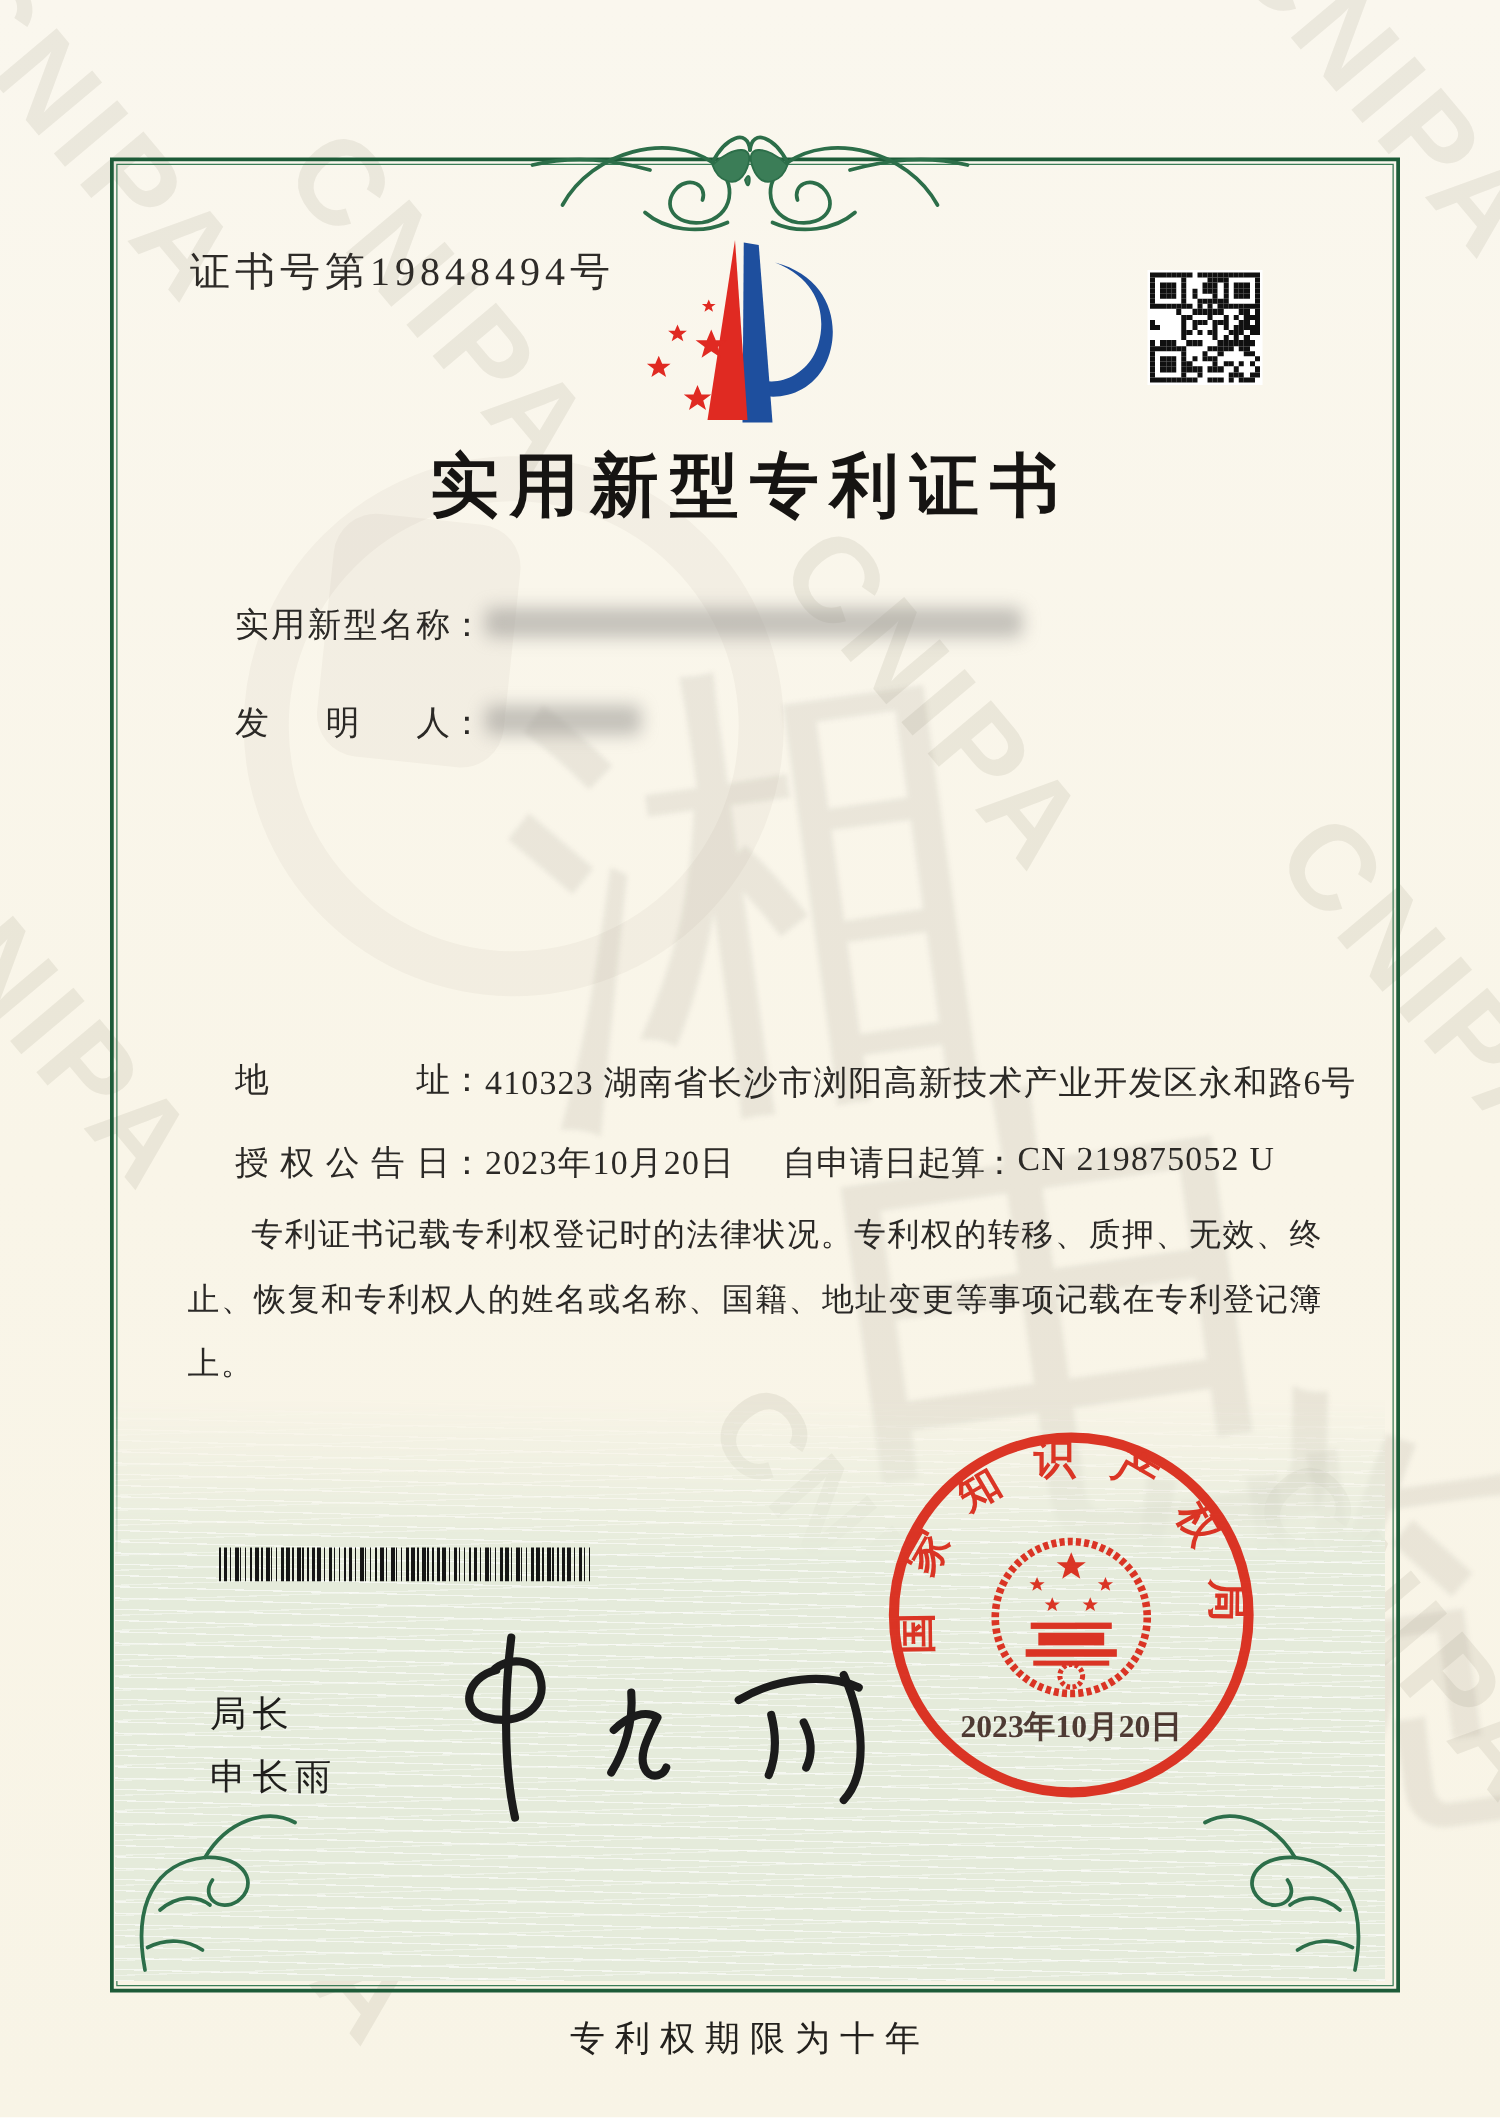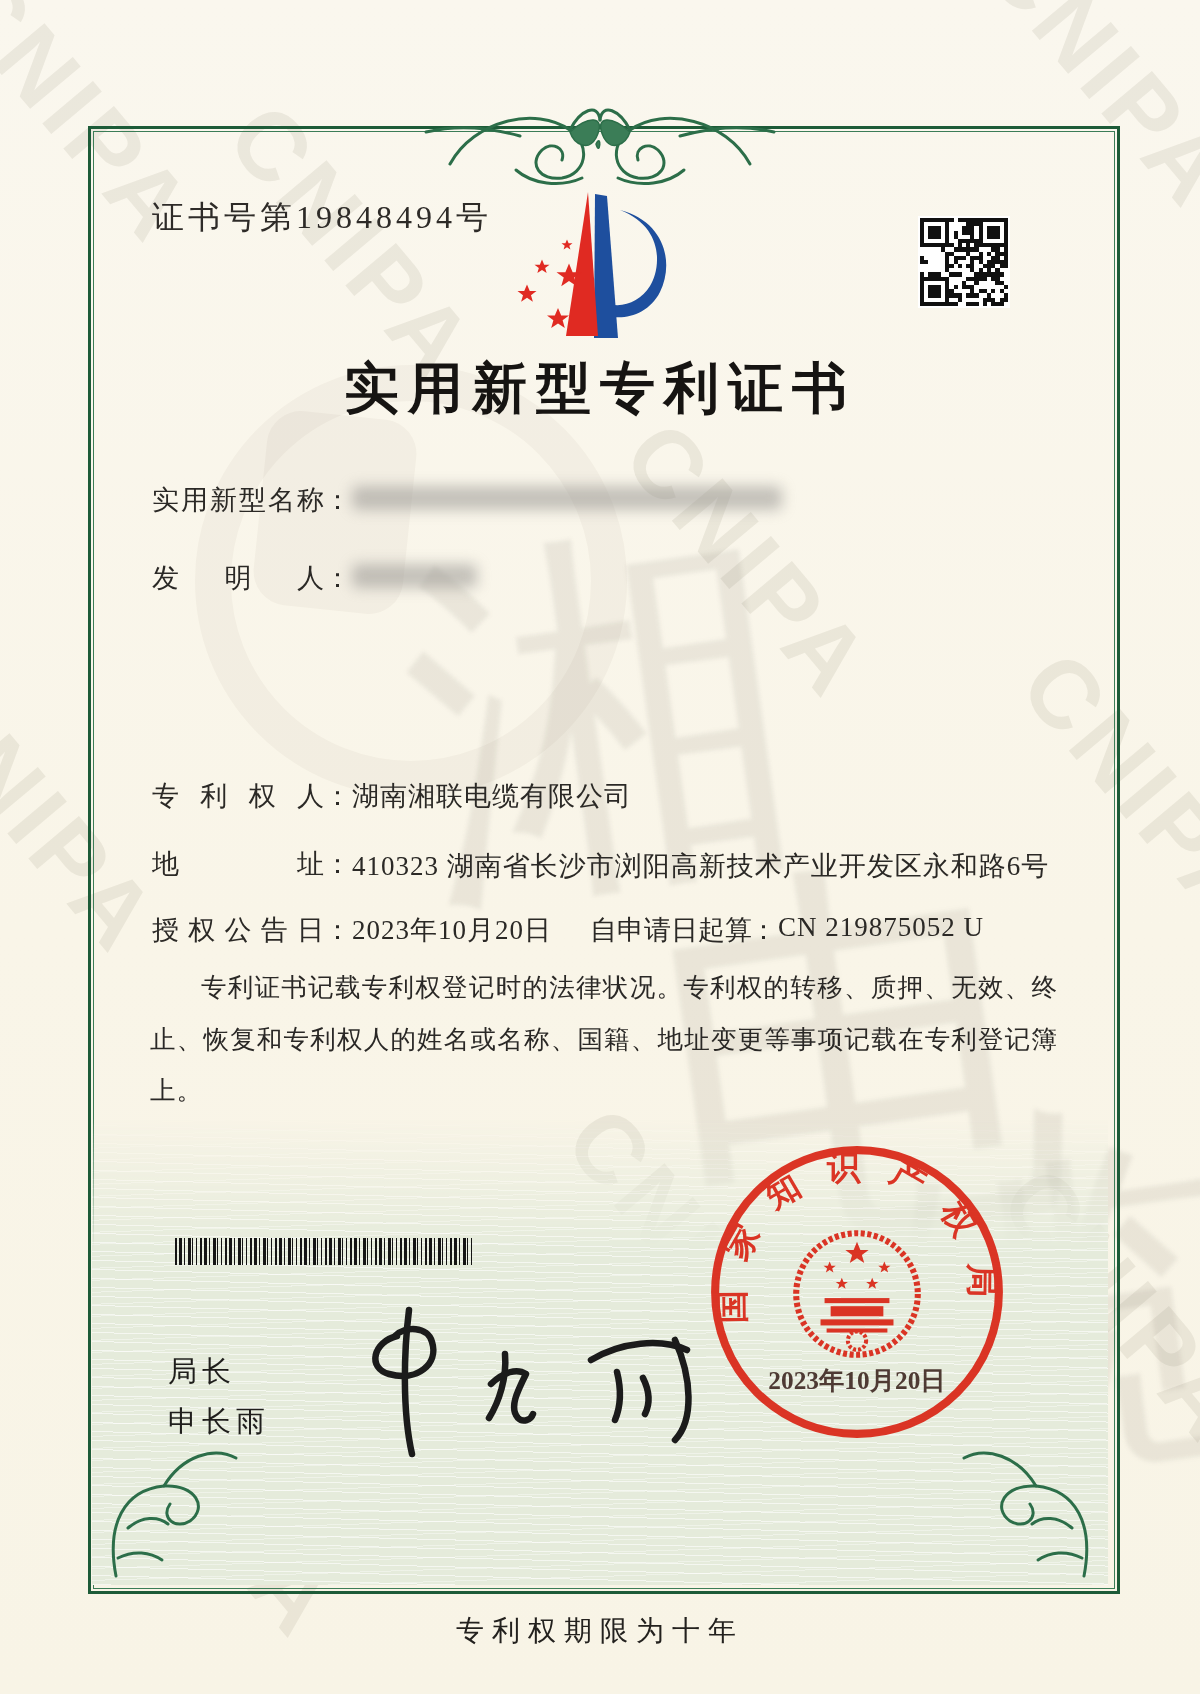--- a/index.html
+++ b/index.html
@@ -38,21 +38,21 @@
   .logo{position:absolute;left:470px;top:186px;width:230px;height:165px;}
   .qr{position:absolute;left:918px;top:216px;width:92px;height:92px;background:#fff;
       display:grid;grid-template-rows:repeat(21,1fr);grid-template-columns:repeat(21,1fr);
       padding:2px;box-sizing:border-box;}
   .qr div{background:#101010;}
   .doc-title{position:absolute;left:0;top:352px;width:100%;text-align:center;
       font-size:55px;font-weight:bold;color:#161412;letter-spacing:9px;}
 
   .frow{position:absolute;left:152px;font-size:27px;color:#2b2926;white-space:nowrap;}
   .flabel{display:inline-block;width:172px;text-align:justify;text-align-last:justify;
-          vertical-align:top;}
+          vertical-align:top;margin-left:36px;}
   .fcolon{display:inline-block;width:28px;vertical-align:top;}
   .fvalue{display:inline-block;vertical-align:top;letter-spacing:1px;}
   .fvalue-wrap{white-space:normal;width:735px;line-height:1.55;}
   .redact{display:inline-block;height:24px;margin-top:4px;border-radius:5px;background:#8f8d8a;
           filter:blur(7px);opacity:.5;vertical-align:top;}
   .rd-wide{width:430px;} .rd-small{width:125px;}
   .grp1{display:inline-block;width:438px;}
 
   .paras{position:absolute;left:150px;top:962px;width:908px;font-size:25.5px;color:#2a2826;
          line-height:2.02;text-align:justify;}
@@ -409,23 +409,20 @@
       </div>
 
     <div class="doc-title">实用新型专利证书</div>
 
     <div class="frow" style="top:482px">
       <span class="flabel">实用新型名称</span><span class="fcolon">：</span><span class="redact rd-wide"></span>
     </div>
     <div class="frow" style="top:560px">
       <span class="flabel">发明人</span><span class="fcolon">：</span><span class="redact rd-small"></span>
     </div>
-    <div class="frow" style="top:778px">
-      <span class="flabel">专利权人</span><span class="fcolon">：</span><span class="fvalue">湖南湘联电缆有限公司</span>
-    </div>
     <div class="frow" style="top:846px">
       <span class="flabel">地址</span><span class="fcolon">：</span><span class="fvalue fvalue-wrap">410323 湖南省长沙市浏阳高新技术产业开发区永和路6号</span>
     </div>
     <div class="frow" style="top:912px">
       <span class="grp1"><span class="flabel">授权公告日</span><span class="fcolon">：</span><span class="fvalue">2023年10月20日</span></span><span class="flabel" style="width:160px">自申请日起算</span><span class="fcolon">：</span><span class="fvalue">CN 219875052 U</span>
     </div>
 
     <div class="paras">
       <p>专利证书记载专利权登记时的法律状况。专利权的转移、质押、无效、终止、恢复和专利权人的姓名或名称、国籍、地址变更等事项记载在专利登记簿上。</p>
     </div>

